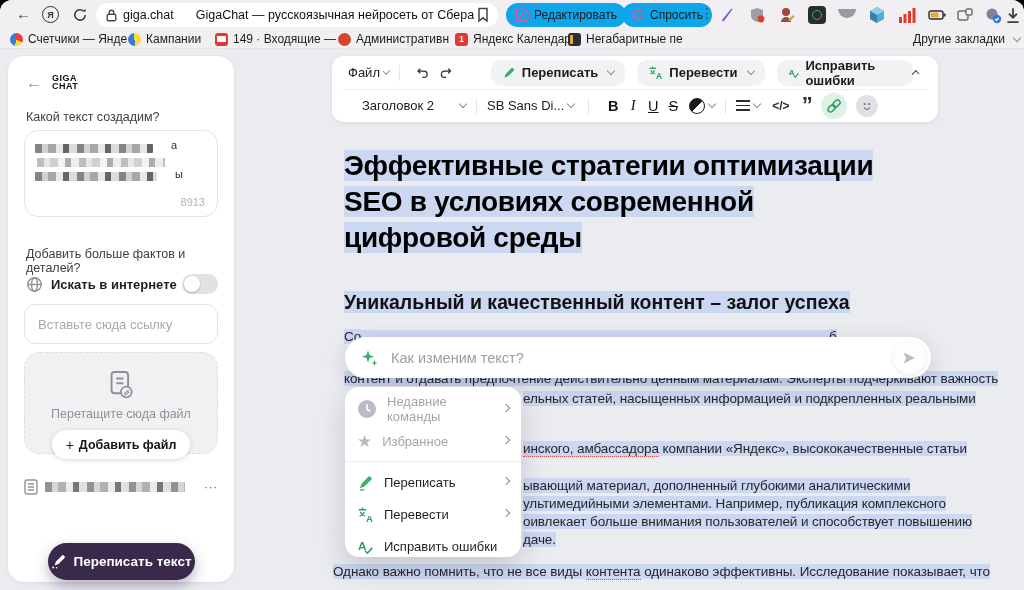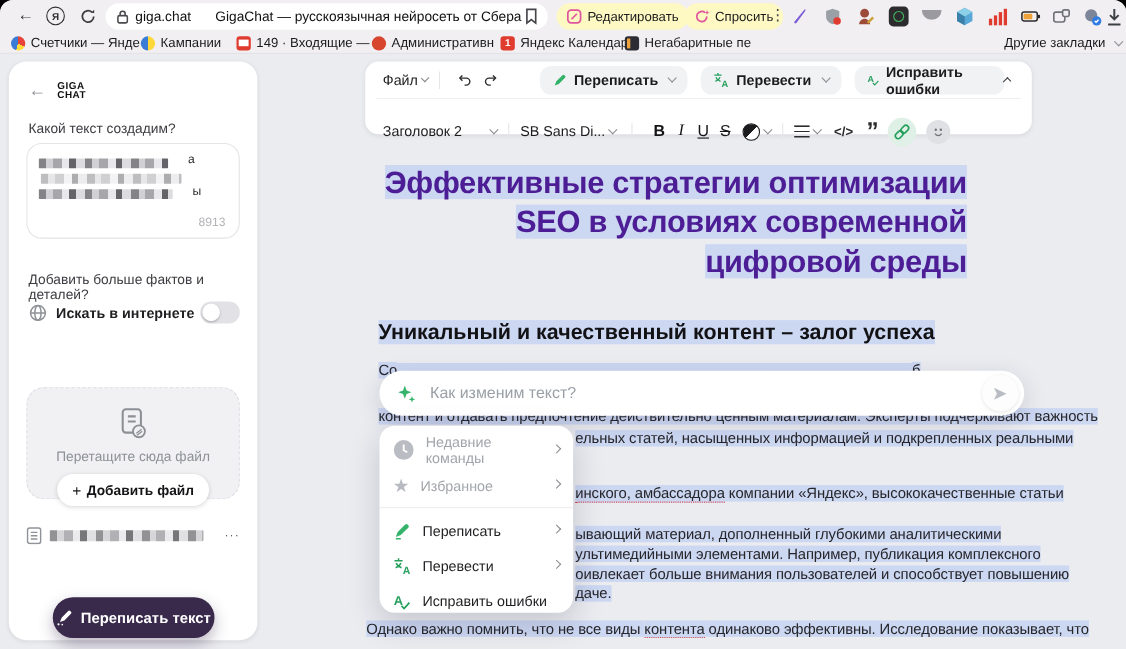--- a/index.html
+++ b/index.html
@@ -6,21 +6,21 @@
   *{box-sizing:border-box;font-family:"Liberation Sans","DejaVu Sans",sans-serif;}
   #screen{position:relative;width:1024px;height:590px;background:#ebecf0;overflow:hidden;border-radius:12px 12px 0 0;}
   .abs{position:absolute;}
   
   #chrome{position:absolute;left:0;top:0;width:1024px;height:30px;background:#f1eff2;}
   #bkbar{position:absolute;left:0;top:30px;width:1024px;height:19px;background:#f1eff2;border-bottom:1px solid #e4e2e6;}
   .chrico{color:#3c3c3e;font-size:15px;line-height:15px;}
   #addrpill{position:absolute;left:96px;top:3px;width:402px;height:24px;background:#fff;border-radius:12px;display:flex;align-items:center;padding:0 10px;overflow:hidden;}
   #addrpill .url{font-size:12.5px;color:#111;margin-left:6px;white-space:nowrap;}
   #addrpill .title{font-size:12.5px;color:#111;margin-left:22px;white-space:nowrap;}
-  .chromebtn{position:absolute;top:3px;height:24px;background:#fef9c3;border-radius:12px;display:flex;align-items:center;padding:0 9px;font-size:12px;color:#1c1c1e;gap:5px;white-space:nowrap;}
+  .chromebtn{position:absolute;top:3px;height:24px;background:#0ea5e9;border-radius:12px;display:flex;align-items:center;padding:0 9px;font-size:12px;color:#1c1c1e;gap:5px;white-space:nowrap;}
   .ydx{width:17px;height:17px;border:1.8px solid #2f2f31;border-radius:50%;display:flex;align-items:center;justify-content:center;font-size:9px;font-weight:bold;color:#2f2f31;}
   .ext{position:absolute;top:6px;width:18px;height:18px;}
   .bm{position:absolute;top:2px;display:flex;align-items:center;gap:5px;font-size:12px;color:#1b1b1d;white-space:nowrap;}
   .fav{width:13px;height:13px;border-radius:3px;display:inline-block;}
   .chv{display:inline-block;width:6px;height:6px;border-right:1.4px solid #8d8d92;border-bottom:1.4px solid #8d8d92;transform:rotate(45deg);margin-left:4px;margin-top:-3px;}
   .chv.right{transform:rotate(-45deg);}
   .chv.up{transform:rotate(225deg);margin-top:3px;}
   .chv.dark{border-color:#45454a;}
   
   #sidebar{position:absolute;left:8px;top:56px;width:226px;height:526px;background:#fff;border-radius:16px;box-shadow:0 1px 4px rgba(0,0,0,.07);}
@@ -45,21 +45,21 @@
   .tb-text{font-size:13px;color:#1c1c1e;}
   .pillbtn{display:flex;align-items:center;gap:6px;background:#f1f2f4;border-radius:10px;height:26px;padding:0 11px;font-size:13px;font-weight:600;color:#1c1c1e;}
   .fmt{font-size:14.5px;color:#141416;width:20px;text-align:center;}
   .halfcircle{width:16px;height:16px;border:1.5px solid #1b1b1d;border-radius:50%;background:linear-gradient(135deg,#1b1b1d 50%,#fff 50%);}
   .listico{width:14px;height:11px;background:repeating-linear-gradient(#2c2c2e 0 1.6px,transparent 1.6px 4.7px);}
   .codeico{font-size:12px;font-weight:700;color:#2c2c2e;}
   .quoteico{font-size:22px;font-weight:800;color:#2c2c2e;line-height:10px;height:12px;}
   .linkico{width:26px;height:26px;border-radius:50%;background:#dff0e6;display:flex;align-items:center;justify-content:center;}
   
   .sel{background:#ccd7f2;}
-  #doctitle{position:absolute;left:344px;top:148px;width:535px;font-size:28px;line-height:36px;font-weight:700;color:#4c1d95;letter-spacing:-.3px;text-align:right;}
+  #doctitle{position:absolute;left:344px;top:148px;width:535px;font-size:28px;line-height:36px;font-weight:700;color:#000000;letter-spacing:-.3px;}
   #docsub{position:absolute;left:344px;top:291px;font-size:19.5px;font-weight:700;color:#121214;}
   .pline{position:absolute;font-size:13.5px;color:#26262a;letter-spacing:-.1px;white-space:nowrap;}
   .spell{border-bottom:1.6px dotted #e05252;}
   .fill1{display:inline-block;width:468px;height:15px;vertical-align:middle;}
   
   #cmdpill{position:absolute;left:345px;top:337px;width:586px;height:41px;background:#fff;border-radius:21px;box-shadow:0 6px 22px rgba(40,40,70,.16);display:flex;align-items:center;padding:0 5px 0 16px;}
   #cmdpill input{flex:1;border:none;outline:none;font-size:14.5px;color:#1c1c1e;margin-left:10px;background:transparent;}
   #cmdpill input::placeholder{color:#9aa0a6;}
   .sendbtn{width:33px;height:33px;border-radius:50%;background:#fdfdfe;box-shadow:0 1px 4px rgba(0,0,0,.10);display:flex;align-items:center;justify-content:center;}
   
@@ -214,20 +214,21 @@
     <div class="abs togglerow" style="left:18px;top:218px;width:192px;">
       <svg width="17" height="17" viewBox="0 0 16 16">
           <circle cx="8" cy="8" r="6.3" fill="none" stroke="#8e9196" stroke-width="1.3"></circle>
           <ellipse cx="8" cy="8" rx="2.7" ry="6.3" fill="none" stroke="#8e9196" stroke-width="1.3"></ellipse>
           <path d="M1.7 8h12.6" stroke="#8e9196" stroke-width="1.3"></path>
         </svg>
       <span style="margin-left:8px;font-size:13px;font-weight:600;color:#1f1f22;flex:1;">Искать в интернете</span>
       <span class="toggle"></span>
     </div>
 
+    <input class="abs linkinput" style="left: 16px; top: 248px;" placeholder="Вставьте сюда ссылку">
 
     <div id="dropzone">
       <svg style="margin-top:17px;" width="26" height="30" viewBox="0 0 22 25">
           <rect x="3" y="1.5" width="14" height="18" rx="2.5" fill="none" stroke="#8c8f94" stroke-width="1.6"></rect>
           <path d="M7 7h6M7 11h6" stroke="#8c8f94" stroke-width="1.6"></path>
           <circle cx="15.5" cy="18.5" r="4.6" fill="#f1f1f4" stroke="#8c8f94" stroke-width="1.4"></circle>
           <path d="M13.5 20l4-3M14 21.5l4-3" stroke="#8c8f94" stroke-width="1"></path>
         </svg>
       <div class="dz-label" style="margin-top:3px;">Перетащите сюда файл</div>
       <div class="addfile" style="margin-top:9px;">
@@ -286,21 +287,21 @@
       <div class="pillbtn" style="margin-left:12px;">
         <svg width="15" height="15" viewBox="0 0 16 16">
             <text x="1" y="11" font-size="11" font-weight="bold" fill="#27a05e">A</text>
             <path d="M7.5 12l2.3 2.3 4.5-5" fill="none" stroke="#27a05e" stroke-width="1.5"></path>
           </svg>
         <span>Исправить ошибки</span>
       </div>
       <span class="chv up dark" style="margin-left:auto;margin-right:20px;"></span>
     </div>
     <div style="position:absolute;top:33px;left:10px;width:586px;height:1px;background:#efeff2;"></div>
-    <div class="tb-row" style="top:47px;">
+    <div class="tb-row" style="top:33px;padding-left:14px;">
       <span class="tb-text" style="margin-left:16px;">Заголовок 2</span>
         <span class="chv" style="margin-left:26px;"></span>
       <span class="tb-sep"></span>
       <span class="tb-text">SB Sans Di...</span>
         <span class="chv"></span>
       <span class="tb-sep" style="margin:0 14px;"></span>
       <span class="fmt" style="font-weight:800;">B</span>
       <span class="fmt" style="font-style:italic;font-family:'Liberation Serif',serif;">I</span>
       <span class="fmt" style="text-decoration:underline;">U</span>
       <span class="fmt" style="text-decoration:line-through;">S</span>

